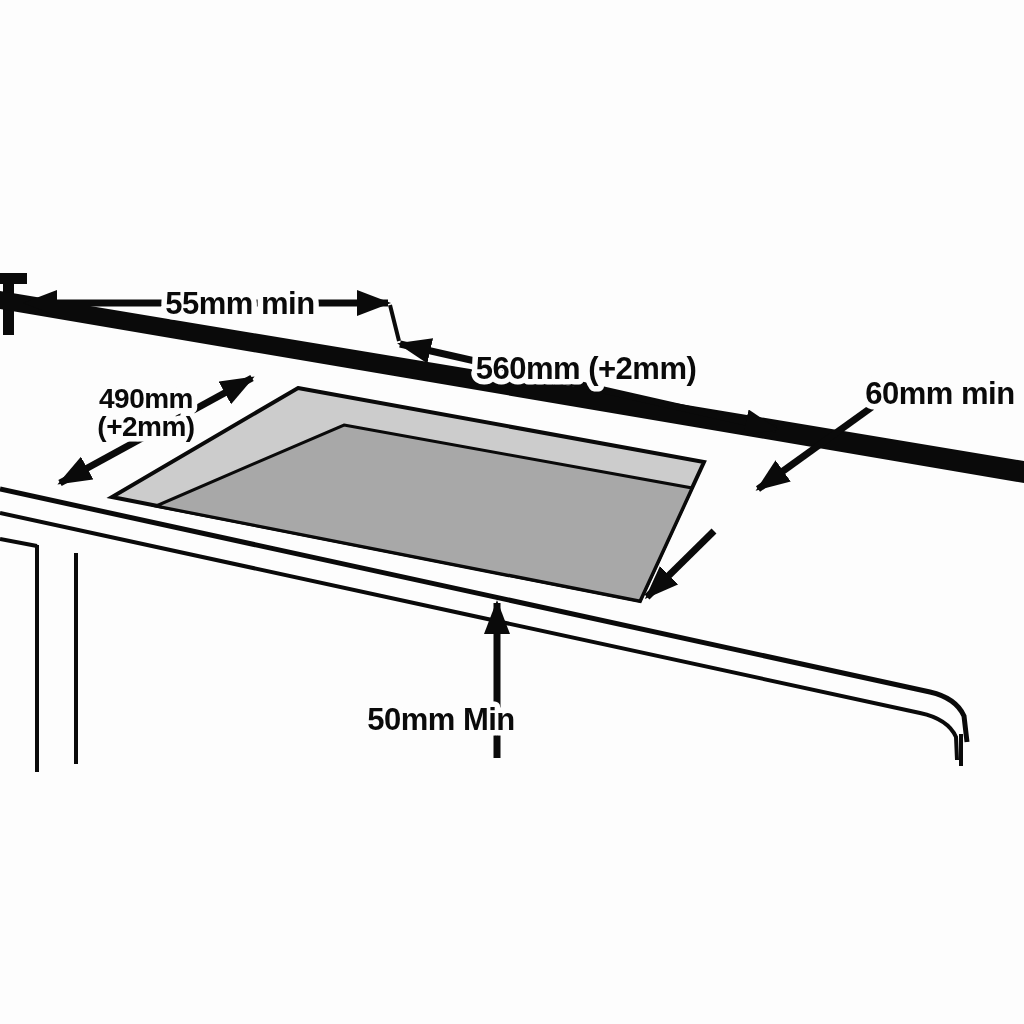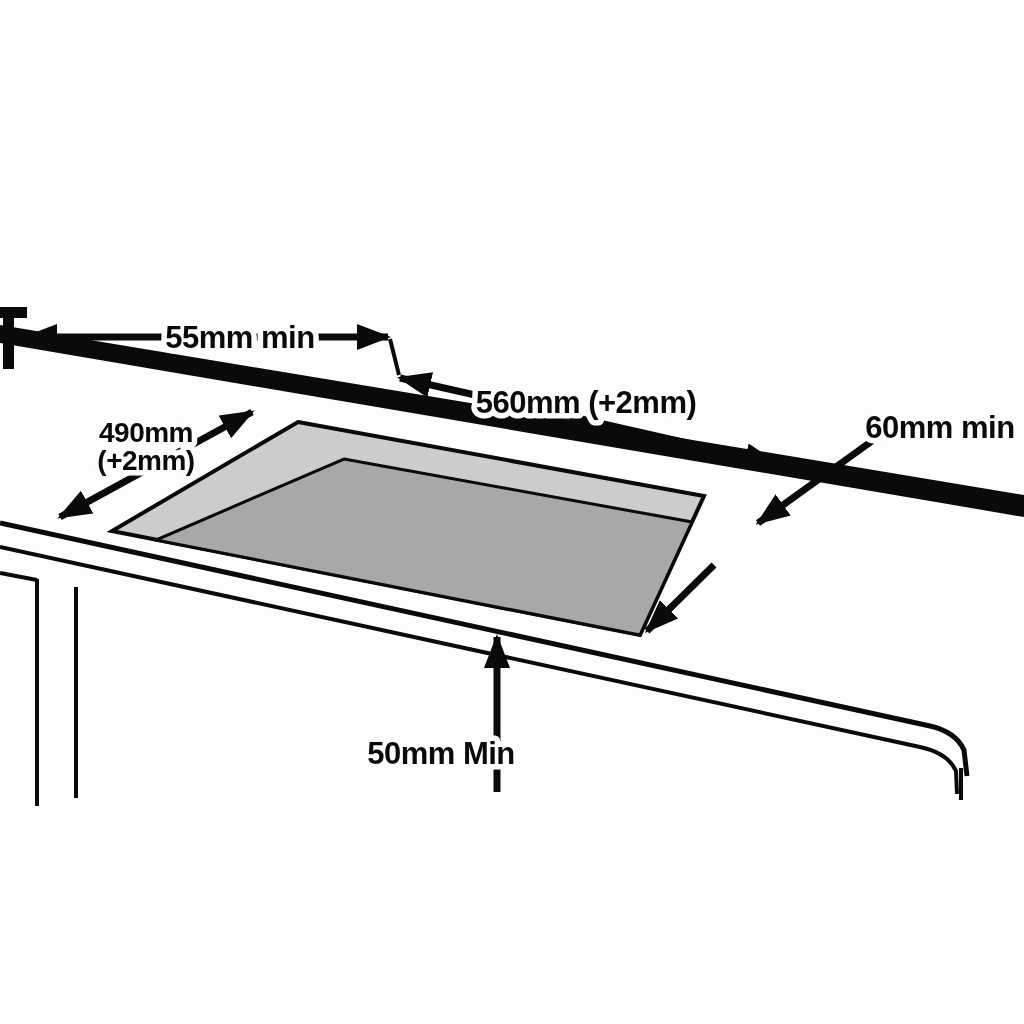--- a/index.html
+++ b/index.html
@@ -8,21 +8,20 @@
     width: 1024px;
     height: 1024px;
     background: #fdfdfd;
     font-family: "Liberation Sans", sans-serif;
     overflow: hidden;
   }
   #stage {
     position: relative;
     width: 1024px;
     height: 920px;
-    margin-top: 34px;
   }
   svg {
     display: block;
     filter: blur(0.3px);
   }
   .outline {
     stroke: #0a0a0a;
     fill: none;
   }
   .dim-line {

